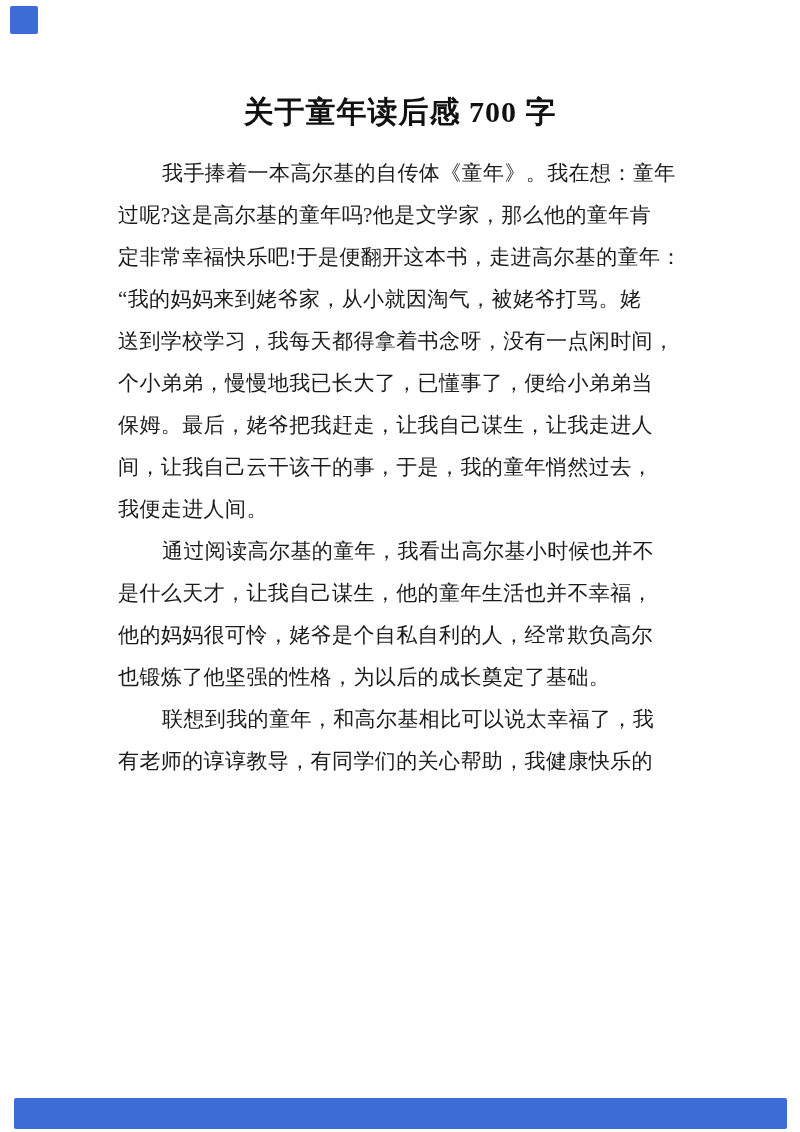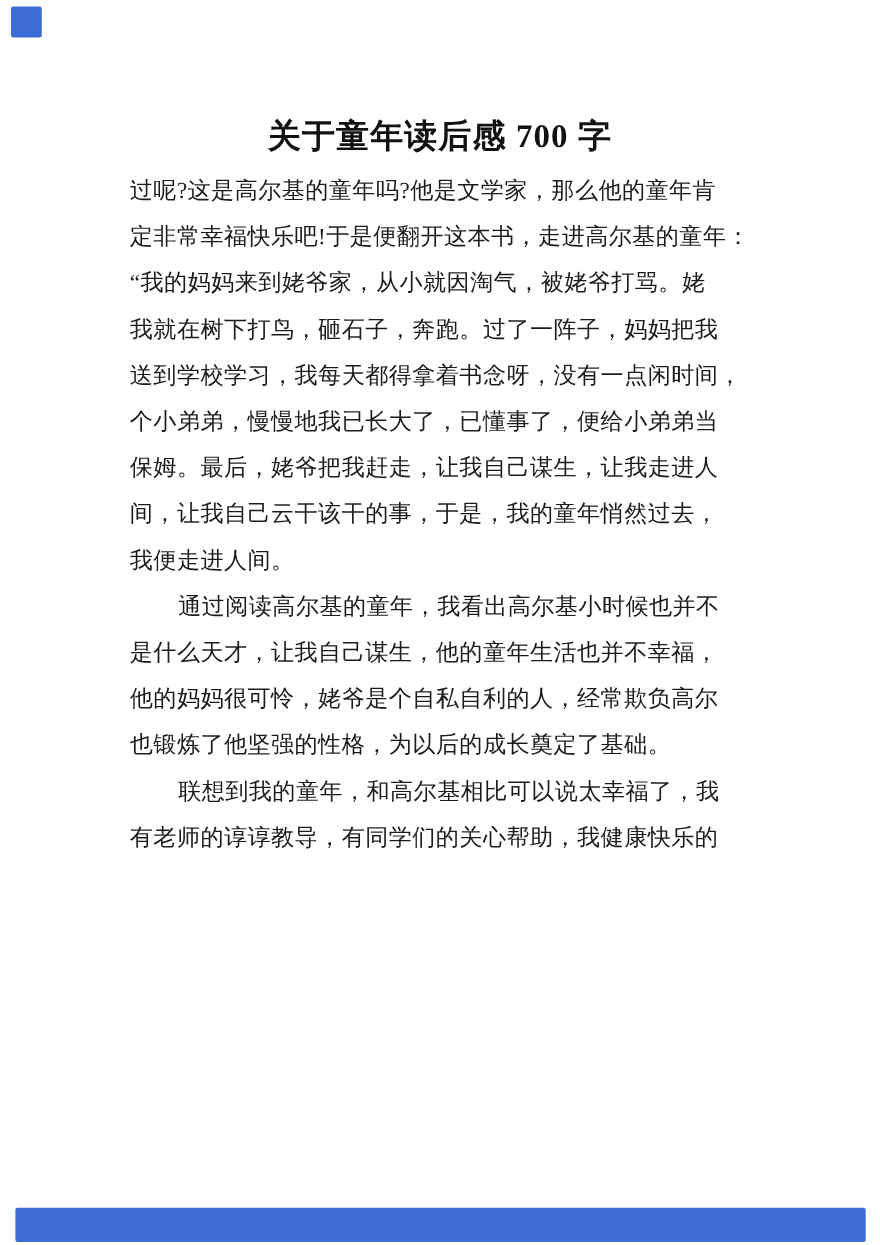--- a/index.html
+++ b/index.html
@@ -14,21 +14,21 @@
   .corner-accent {
     position: absolute;
     left: 10px;
     top: 6px;
     width: 28px;
     height: 28px;
     border-radius: 2px;
   }
   .doc-title {
     position: absolute;
-    top: 104px;
+    top: 92px;
     left: 0;
     width: 100%;
     text-align: center;
     font-size: 30px;
     font-weight: bold;
     color: #111111;
     letter-spacing: 1px;
     white-space: nowrap;
   }
   .doc-body {
@@ -56,24 +56,24 @@
     border-radius: 2px;
   }
 </style>
 </head>
 <body>
 
 <div class="page" style="background: rgb(255, 255, 255);">
   <div class="corner-accent" style="background: rgb(62, 108, 214);"></div>
   <div class="doc-title">关于童年读后感 700 字</div>
   <div class="doc-body" style="color: rgb(27, 27, 27);">
+      <div class="text-line indent">我手捧着一本高尔基的自传体《童年》。我在想：童年</div>
       <div class="text-line">过呢?这是高尔基的童年吗?他是文学家，那么他的童年肯</div>
       <div class="text-line">定非常幸福快乐吧!于是便翻开这本书，走进高尔基的童年：</div>
       <div class="text-line">“我的妈妈来到姥爷家，从小就因淘气，被姥爷打骂。姥</div>
-      <div class="text-line">我就在树下打鸟，砸石子，奔跑。过了一阵子，妈妈把我</div>
       <div class="text-line">送到学校学习，我每天都得拿着书念呀，没有一点闲时间，</div>
       <div class="text-line">个小弟弟，慢慢地我已长大了，已懂事了，便给小弟弟当</div>
       <div class="text-line">保姆。最后，姥爷把我赶走，让我自己谋生，让我走进人</div>
       <div class="text-line">间，让我自己云干该干的事，于是，我的童年悄然过去，</div>
       <div class="text-line">我便走进人间。</div>
       <div class="text-line indent">通过阅读高尔基的童年，我看出高尔基小时候也并不</div>
       <div class="text-line">是什么天才，让我自己谋生，他的童年生活也并不幸福，</div>
       <div class="text-line">他的妈妈很可怜，姥爷是个自私自利的人，经常欺负高尔</div>
       <div class="text-line">也锻炼了他坚强的性格，为以后的成长奠定了基础。</div>
       <div class="text-line indent">联想到我的童年，和高尔基相比可以说太幸福了，我</div>

